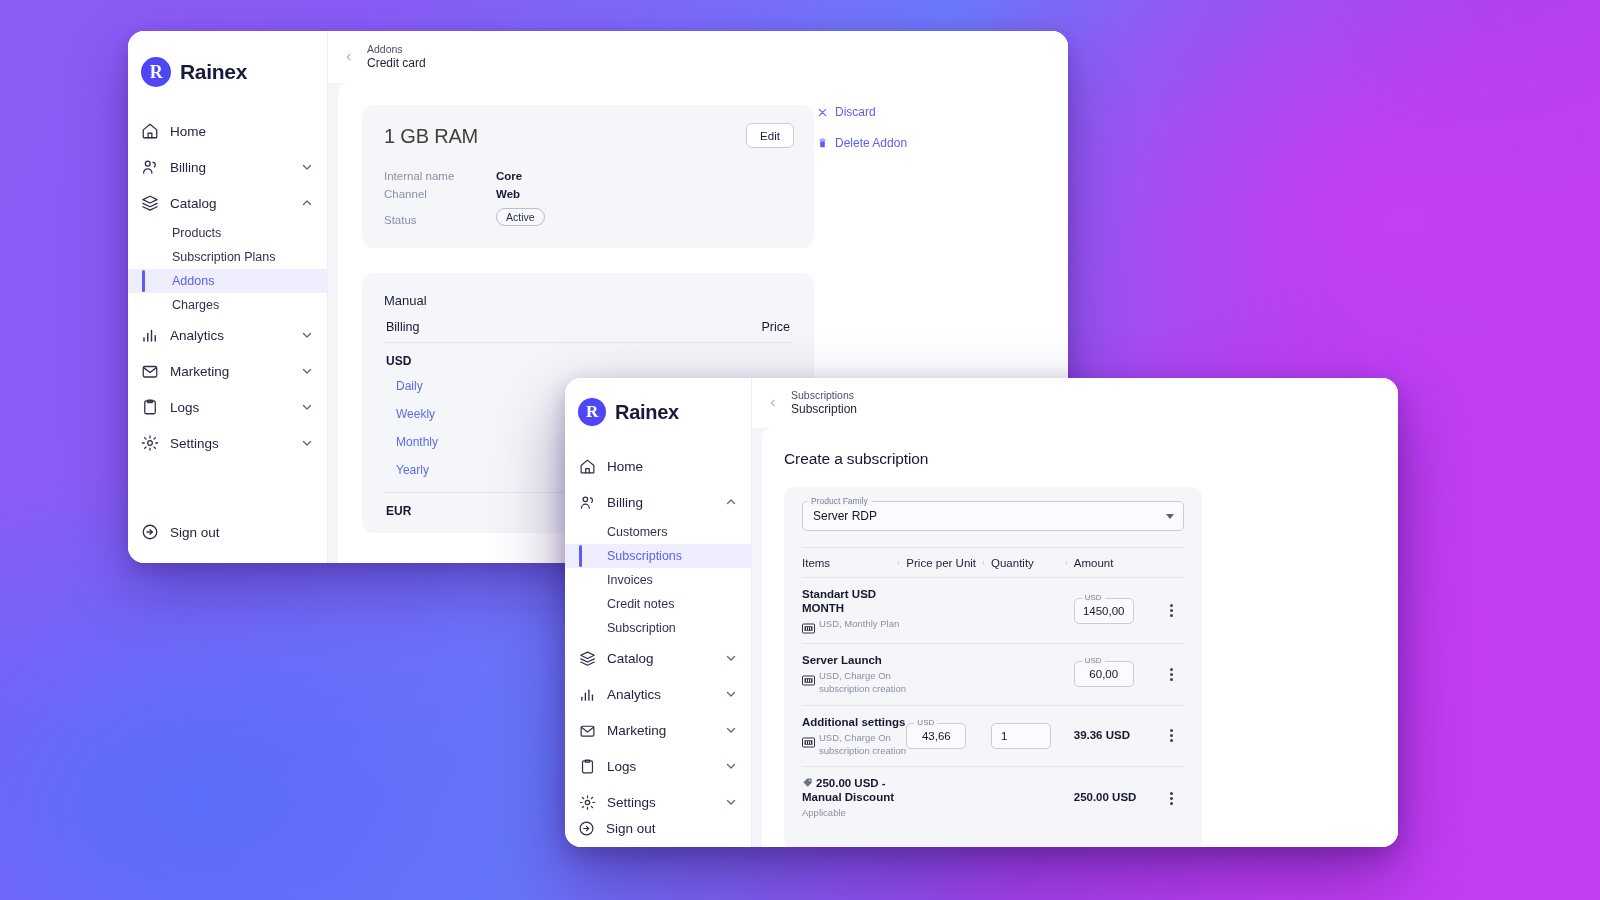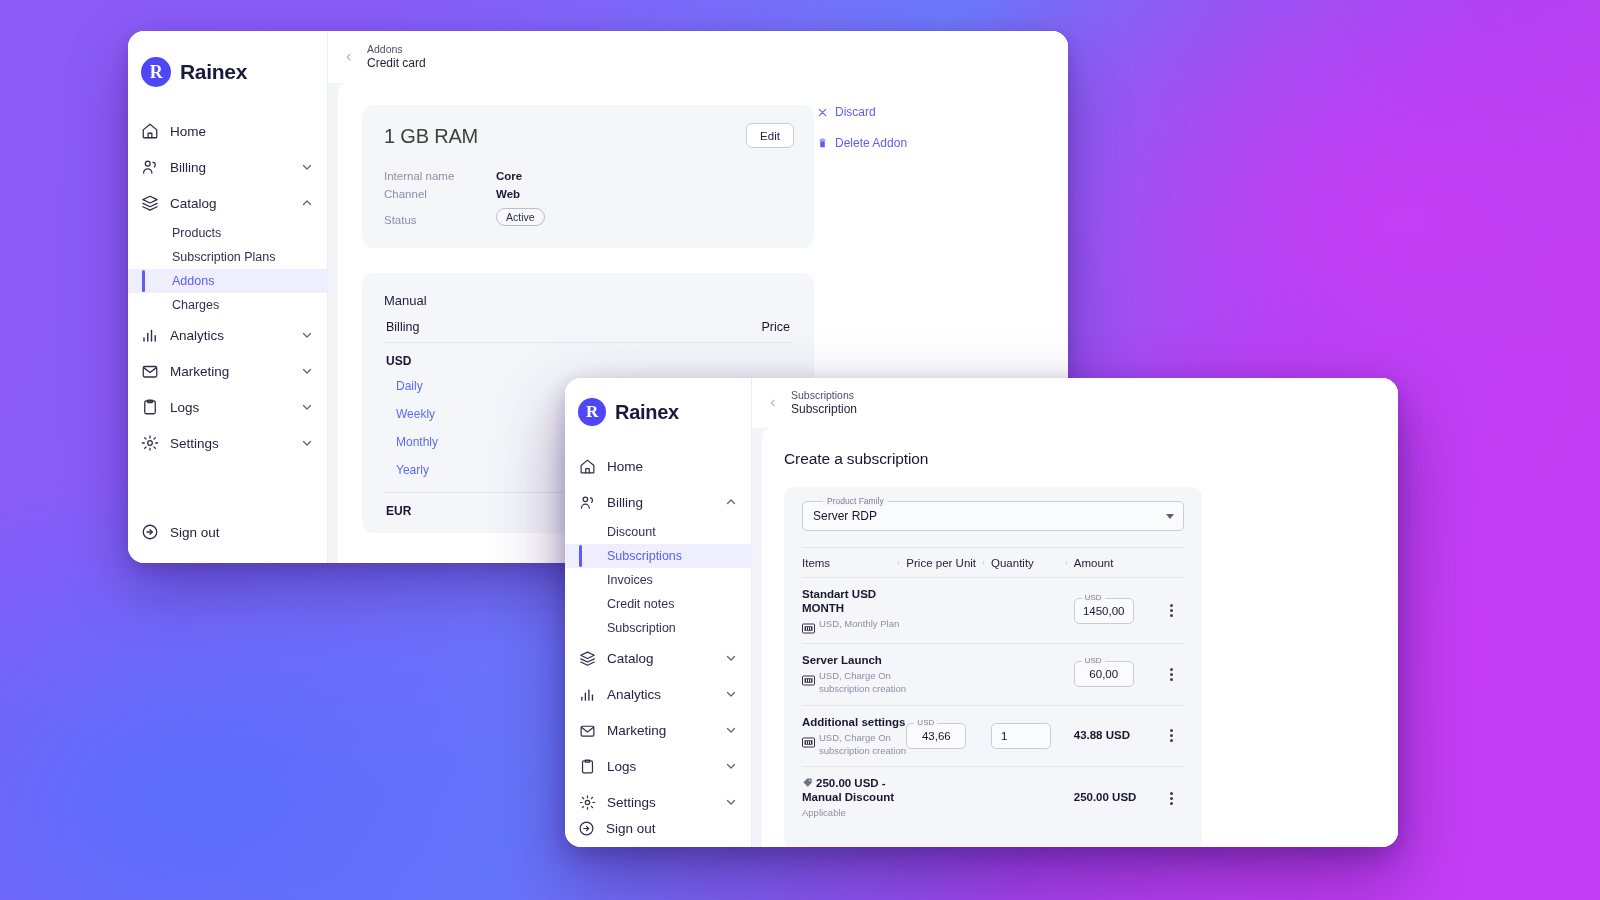--- a/index.html
+++ b/index.html
@@ -133,21 +133,21 @@
   .cur-row { font-size: 12px; color: #14172f; font-weight: bold; padding: 11px 2px 4px 2px; }
   .freq-row { font-size: 12px; color: #5b6bf0; padding: 7px 2px 7px 12px; cursor: pointer; }
   .price-div { border-bottom: 1px solid #e3e5ed; margin-top: 8px; }
 
   
   #front-content { padding: 22px 0 0 22px; }
   .page-title { font-size: 15.5px; color: #15172e; letter-spacing: -0.1px; }
   .sub-card { margin-top: 19px; width: 418px; background: #f5f6fa; border-radius: 10px; padding: 14px 18px 0 18px; height: 362px; overflow: hidden; }
 
   .field { position: relative; border: 1px solid #c9ccd8; border-radius: 5px; height: 30px; background: #fafbfd; display: flex; align-items: center; padding: 0 10px; }
-  .field .legend { position: absolute; top: -6px; left: 20px; background: #f5f6fa; padding: 0 4px; font-size: 8.5px; color: #7b8099; }
+  .field .legend { position: absolute; top: -6px; left: 4px; background: #f5f6fa; padding: 0 4px; font-size: 8.5px; color: #7b8099; }
   .field .val { font-size: 12px; color: #14172f; }
   .field .caret { position: absolute; right: 9px; width: 0; height: 0; border-left: 4px solid transparent; border-right: 4px solid transparent; border-top: 5px solid #5a5f77; }
 
   .tbl { margin-top: 16px; }
   .tbl-head { display: flex; align-items: center; height: 30px; border-top: 1px solid #e2e4ec; font-size: 11.5px; color: #1d2038; }
   .th { position: relative; }
   .th + .th::before { content:""; position:absolute; left:-8px; top:4px; bottom:4px; width:1px; background:#d4d7e2; }
   .c-items { width: 106px; }
   .c-ppu   { width: 86px; }
   .c-qty   { width: 84px; }
@@ -417,21 +417,21 @@
             </svg>
           </span>
         <span class="label">Billing</span>
         <span class="chev">
             <svg width="12" height="12" viewBox="0 0 24 24" fill="none" stroke="#5b6077" stroke-width="2.4" stroke-linecap="round" stroke-linejoin="round">
               <path d="M5 15l7-7 7 7"></path>
             </svg>
           </span>
       </div>
 
-      <div class="sub-item">Discount</div>
+      <div class="sub-item">Customers</div>
       <div class="sub-item active">Subscriptions</div>
       <div class="sub-item">Invoices</div>
       <div class="sub-item">Credit notes</div>
       <div class="sub-item">Subscription</div>
 
       <div class="nav-item">
         <span class="ico">
             <svg width="17" height="17" viewBox="0 0 24 24" fill="none" stroke="#2b2f4a" stroke-width="1.7" stroke-linecap="round" stroke-linejoin="round">
               <path d="M12 3 2.5 7.5 12 12l9.5-4.5z"></path>
               <path d="M2.5 12.5 12 17l9.5-4.5"></path>
@@ -643,21 +643,21 @@
               <div class="cell c-ppu">
                 <div class="mini-field">
                   <span class="legend">USD</span>
                   <span class="val">43,66</span>
                 </div>
               </div>
               <div class="cell c-qty">
                 <div class="qty-field">1</div>
               </div>
               <div class="cell c-amt">
-                <div class="amt-txt">43.88 USD</div>
+                <div class="amt-txt">39.36 USD</div>
               </div>
               <div class="cell c-menu" style="align-items:center">
                 <div class="kebab">
                     <i></i>
                     <i></i>
                     <i></i>
                   </div>
               </div>
             </div>
 

